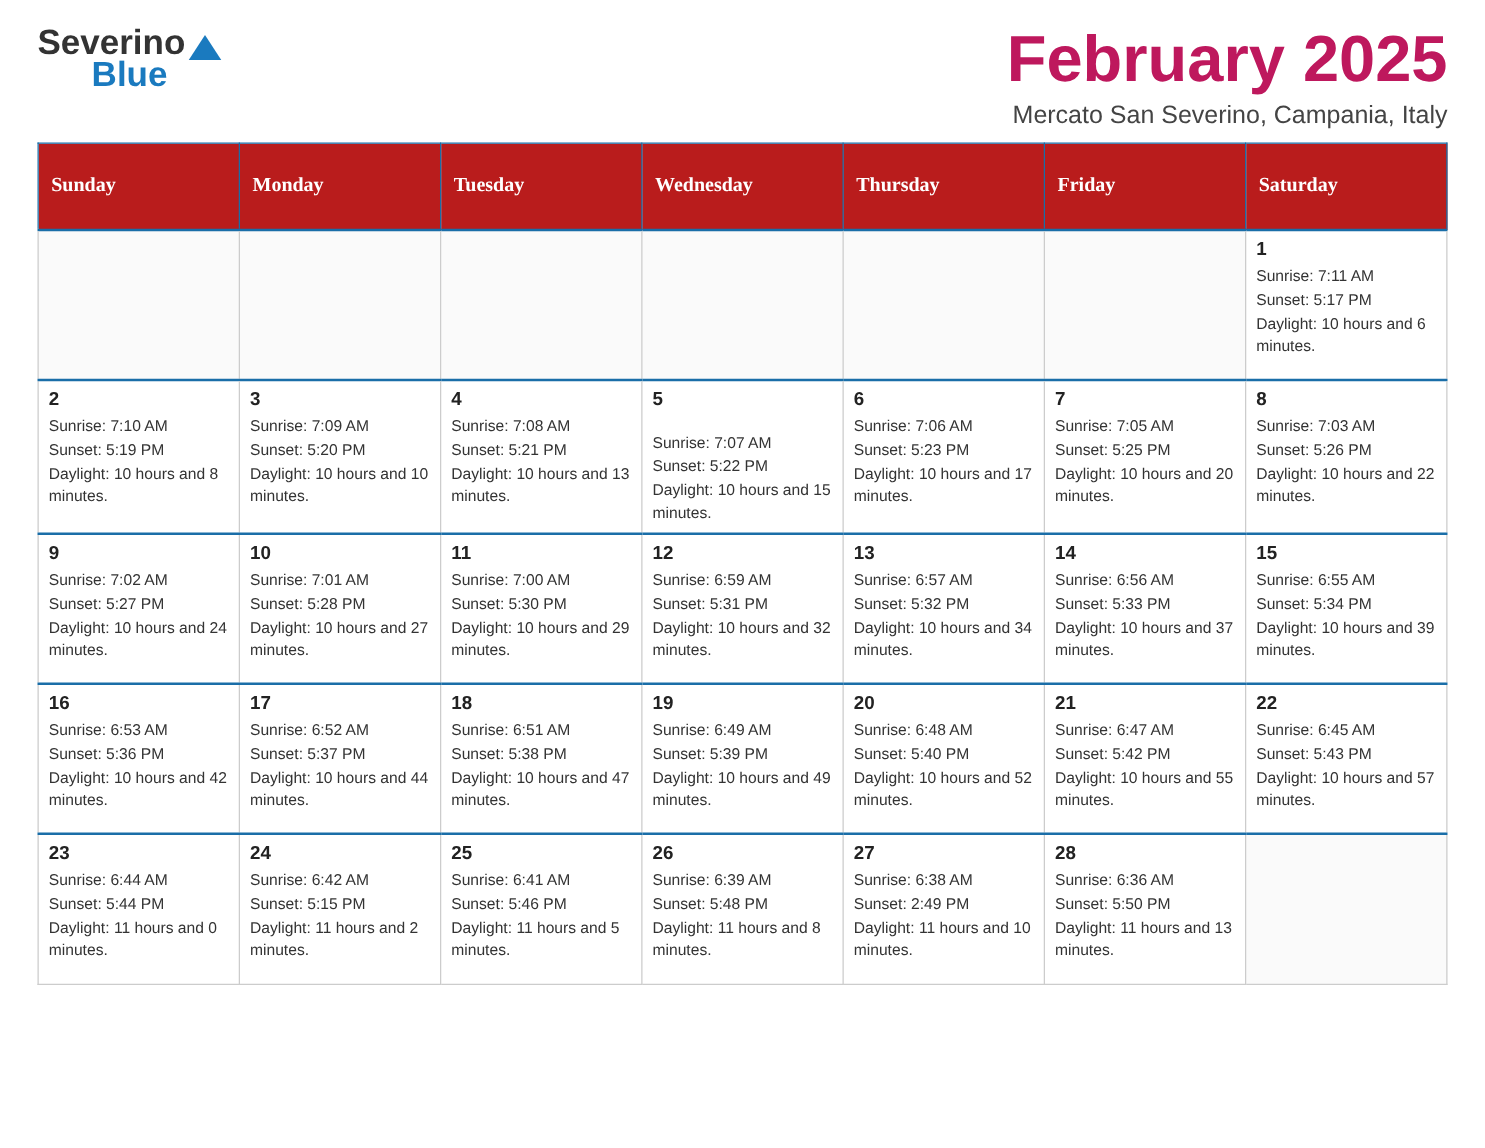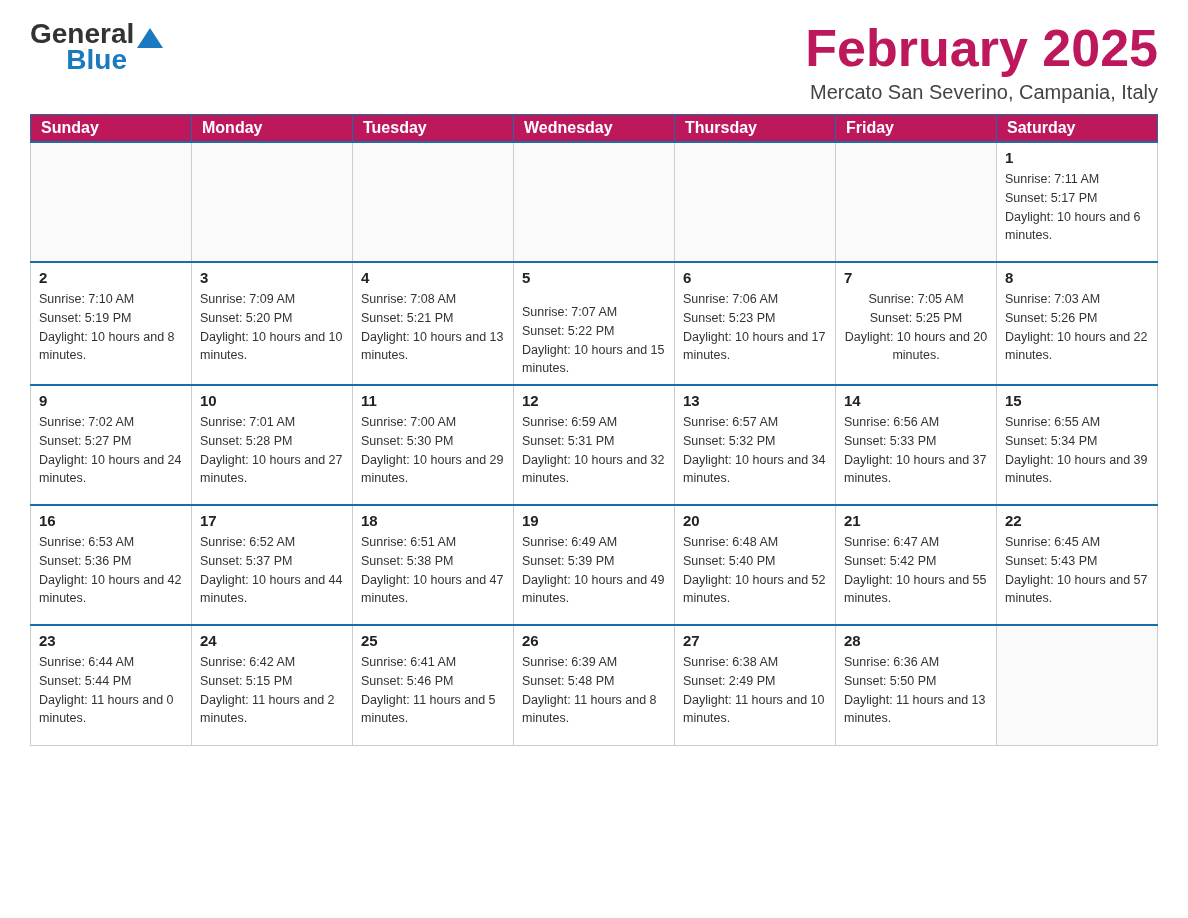--- a/index.html
+++ b/index.html
@@ -53,27 +53,28 @@
       font-size: 20px;
       color: #444;
       margin-top: 4px;
     }
     .calendar {
       width: 100%;
       border-collapse: collapse;
       margin-top: 10px;
     }
     .calendar thead tr th {
-      background-color: #be185d;
+      background-color: #b91c1c;
       color: #fff;
       font-size: 16px;
       font-weight: bold;
-      padding: 4px 10px;
+      padding: 25px 10px;
       text-align: left;
       border: 1px solid #1a6ea8;
+      font-family: Liberation Serif, serif;
     }
     .calendar tbody tr td {
       vertical-align: top;
       border: 1px solid #ccc;
       border-top: 2px solid #1a6ea8;
       padding: 6px 8px;
       width: calc(100% / 7);
       min-height: 110px;
       height: 120px;
       font-size: 13px;
@@ -94,21 +95,21 @@
       line-height: 1.5;
     }
   </style>
 </head>
 <body>
 
 <div class="header">
   <div class="logo">
     <div class="logo-wrapper">
       <div class="logo-row1">
-        <span class="logo-text-general">General</span>
+        <span class="logo-text-general">Severino</span>
         <div style="display:flex; flex-direction:column; align-items:center; margin-left:3px;">
           <div style="width:0;height:0;border-left:13px solid transparent;border-right:13px solid transparent;border-top:0px solid transparent;border-bottom:20px solid #1a7abf;margin-top:4px;"></div>
         </div>
       </div>
       <div class="logo-line2">Blue</div>
     </div>
   </div>
   <div class="title-block">
     <div class="month-title">February 2025</div>
     <div class="location-subtitle">Mercato San Severino, Campania, Italy</div>
@@ -168,21 +169,21 @@
 Daylight: 10 hours and 15 minutes.</div>
         </td>
         <td>
           <div class="day-number">6</div>
           <div class="day-info" style="white-space: pre-line;">Sunrise: 7:06 AM
 Sunset: 5:23 PM
 Daylight: 10 hours and 17 minutes.</div>
         </td>
         <td>
           <div class="day-number">7</div>
-          <div class="day-info" style="white-space: pre-line; text-align: center;">Sunrise: 7:05 AM
+          <div class="day-info" style="white-space: pre-line;">Sunrise: 7:05 AM
 Sunset: 5:25 PM
 Daylight: 10 hours and 20 minutes.</div>
         </td>
         <td>
           <div class="day-number">8</div>
           <div class="day-info" style="white-space: pre-line;">Sunrise: 7:03 AM
 Sunset: 5:26 PM
 Daylight: 10 hours and 22 minutes.</div>
         </td>
       </tr>

